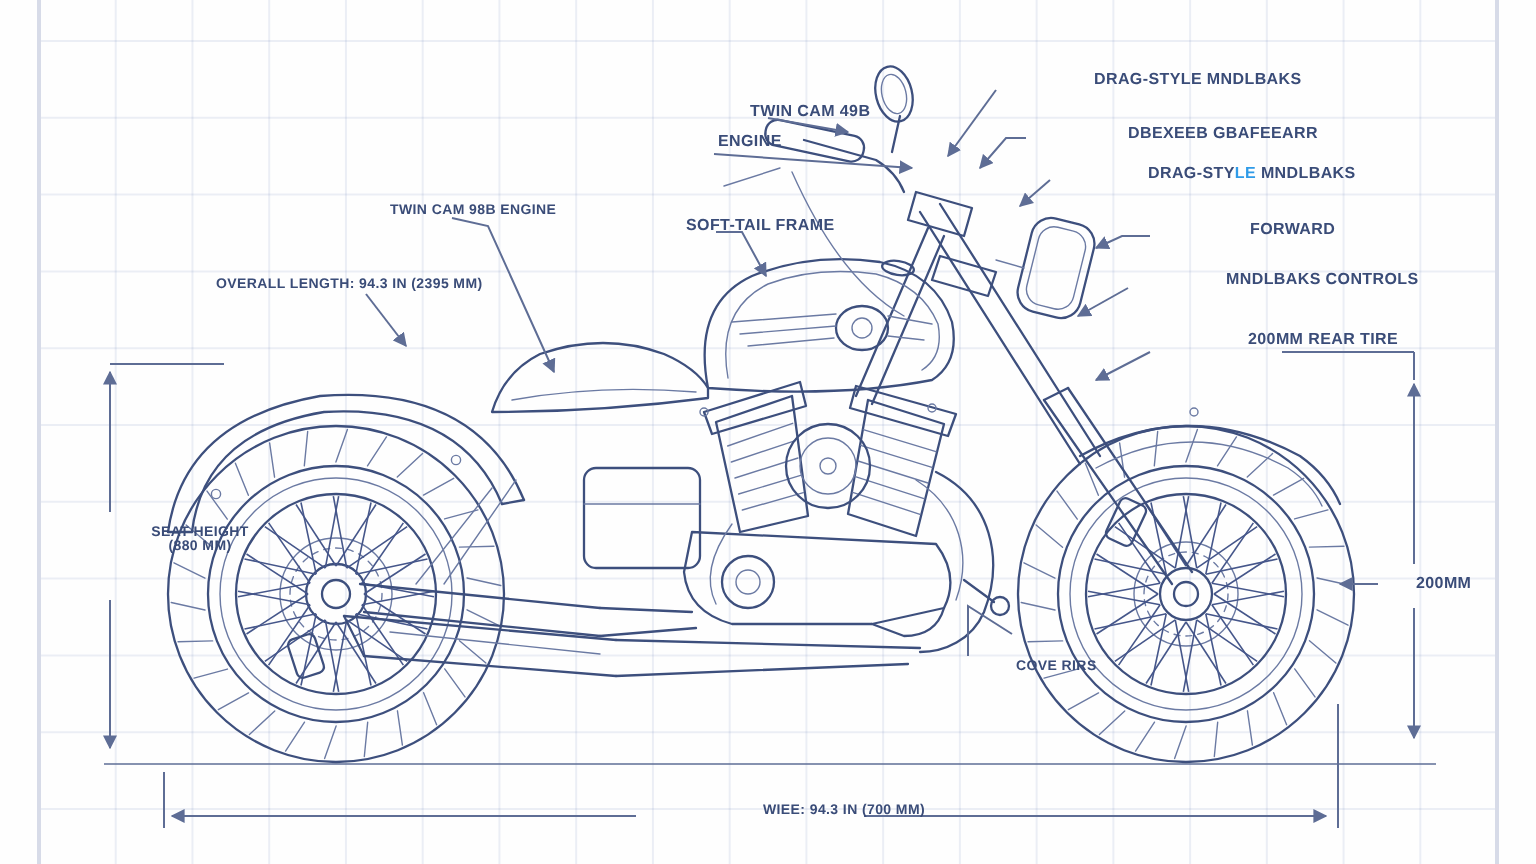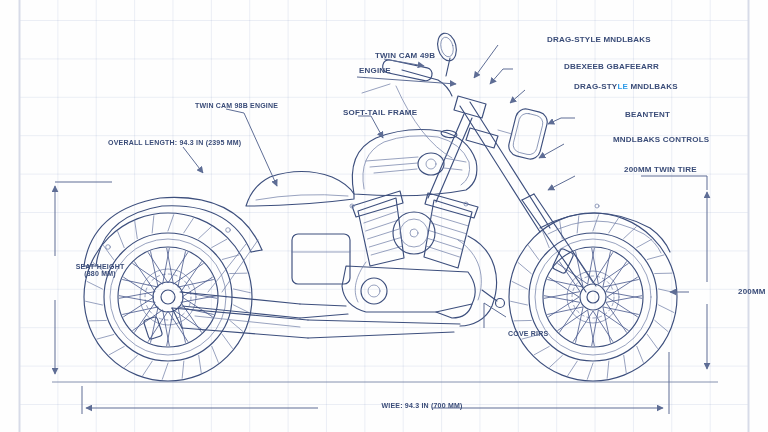--- a/index.html
+++ b/index.html
@@ -356,21 +356,21 @@
 </svg>
 
 <div class="co" style="left:328px;top:51px">TWIN CAM 49B</div>
 <div class="co" style="left:312px;top:66px">ENGINE</div>
 <div class="co" style="left:500px;top:35px">DRAG-STYLE MNDLBAKS</div>
 <div class="co" style="left:517px;top:62px">DBEXEEB GBAFEEARR</div>
 <div class="co" style="left:527px;top:82px"><span>DRAG-STY</span><span class="accent">LE</span><span> MNDLBAKS</span></div>
 <div class="co small" style="left:148px;top:102px">TWIN CAM 98B ENGINE</div>
 <div class="co" style="left:296px;top:108px">SOFT-TAIL FRAME</div>
 <div class="co small" style="left:61px;top:139px">OVERALL LENGTH: 94.3 IN (2395 MM)</div>
-<div class="co" style="left:578px;top:110px">BEANTENT</div>
+<div class="co" style="left:578px;top:110px">FORWARD</div>
 <div class="co" style="left:566px;top:135px">MNDLBAKS CONTROLS</div>
-<div class="co" style="left:577px;top:165px">200MM TWIN TIRE</div>
+<div class="co" style="left:577px;top:165px">200MM REAR TIRE</div>
 <div class="co small center" style="left:15px;top:263px;width:76px"><span>SEAT HEIGHT</span><br><span>(880 MM)</span></div>
-<div class="co" style="left:691px;top:287px">200MM</div>
+<div class="co" style="left:661px;top:287px">200MM</div>
 <div class="co small" style="left:461px;top:330px">COVE RIRS</div>
 <div class="co small center" style="left:318px;top:402px;width:114px">WIEE: 94.3 IN (700 MM)</div>
 
 </div>
 
 </body></html>

